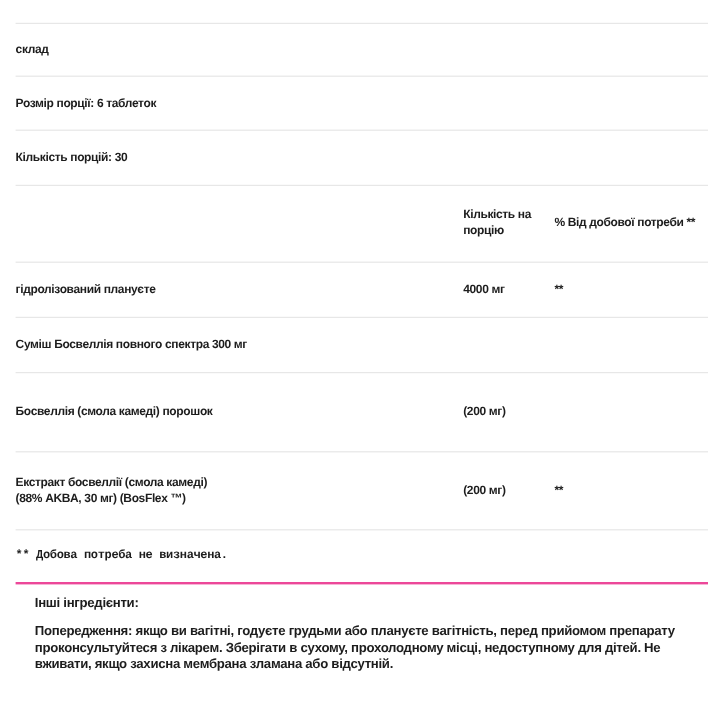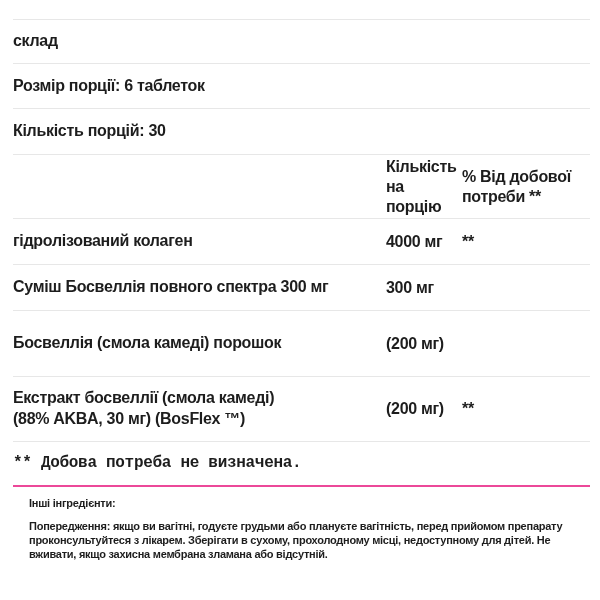--- a/index.html
+++ b/index.html
@@ -6,21 +6,21 @@
   body{
     width:600px;height:600px;background:#ffffff;
     font-family:"Liberation Sans",sans-serif;
     color:#1d1d1d;
     overflow:hidden;
   }
   
   .facts{
     margin:19px 10px 0 13px;
     width:577px;
-    font-size:16px;
+    font-size:10px;
     font-weight:700;
     letter-spacing:-0.3px;
   }
   .row{
     display:grid;
     grid-template-columns:343px 106px 1fr;
     align-items:center;
     border-top:1px solid #e7e7e7;
     box-sizing:border-box;
   }
@@ -60,28 +60,27 @@
     <div class="cell-name">Кількість порцій: 30</div>
   </div>
 
   <div class="row h64">
     <div class="cell-name"></div>
     <div class="cell-amount col-head">Кількість на порцію</div>
     <div class="cell-dv col-head">% Від добової потреби **</div>
   </div>
 
   <div class="row h46">
-    <div class="cell-name">гідролізований колаген</div>
+    <div class="cell-name">гідролізований плануєте</div>
     <div class="cell-amount">4000 мг</div>
     <div class="cell-dv">**</div>
   </div>
 
   <div class="row h46">
     <div class="cell-name">Суміш Босвеллія повного спектра 300 мг</div>
-    <div class="cell-amount">300 мг</div>
     <div class="cell-dv"></div>
   </div>
 
   <div class="row h66">
     <div class="cell-name">Босвеллія (смола камеді) порошок</div>
     <div class="cell-amount">(200 мг)</div>
     <div class="cell-dv"></div>
   </div>
 
   <div class="row h65">

